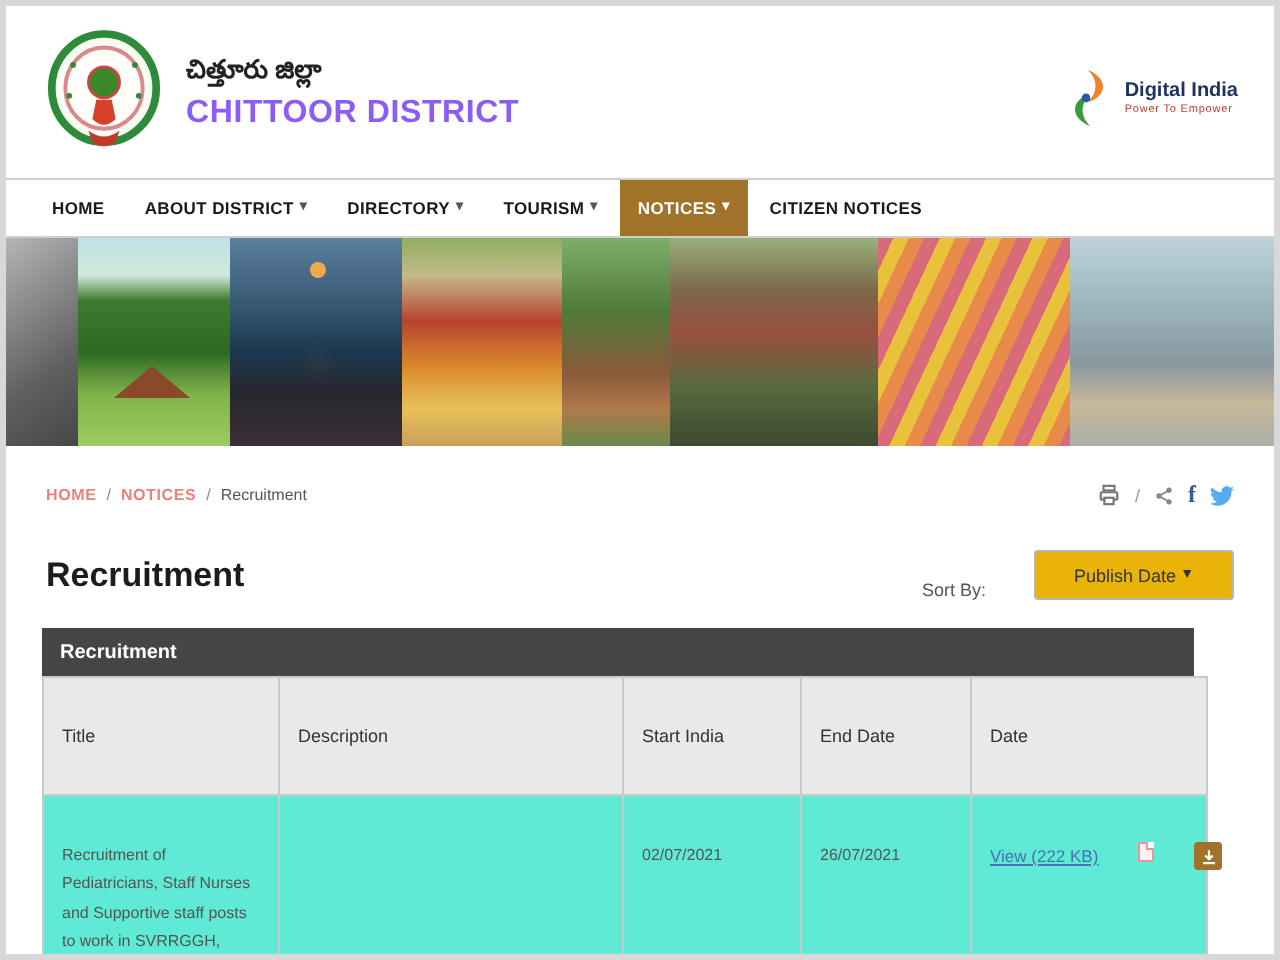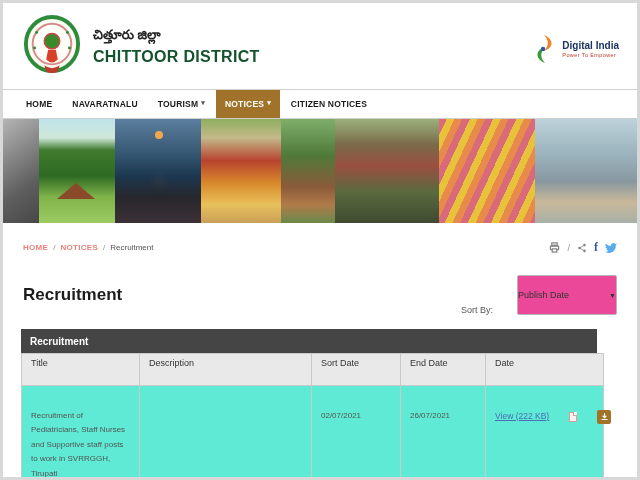--- a/index.html
+++ b/index.html
@@ -7,21 +7,21 @@
   .page {
     width:640px; height:480px; background:#fff; position:relative;
     border:3px solid #d8d8d8; overflow:hidden; margin:0 auto;
   }
 
   
   header { height:86px; display:flex; align-items:center; justify-content:space-between; padding:0 18px 0 20px;gap:26px; }
   .logo-group { display:flex; align-items:center; gap:12px; }
   .emblem { width:58px; height:62px; flex:0 0 auto; }
   .site-titles .telugu { font-size:13px; color:#222; font-weight:bold; margin-bottom:3px; }
-  .site-titles .eng { font-size:16px; font-weight:bold; color:#14532d; letter-spacing:0.3px; }
+  .site-titles .eng { font-size:16px; font-weight:bold; color:#8b5cf6; letter-spacing:0.3px; }
   .digital-india { display:flex; align-items:center; gap:5px; margin-top:6px; }
   .di-text .di-title { font-size:10px; font-weight:bold; color:#1d3461; }
   .di-text .di-tag { font-size:5.5px; color:#c0392b; letter-spacing:0.4px; margin-top:1px; }
 
   
   nav {
     height:30px; border-top:1px solid #cfcfcf; border-bottom:1px solid #cfcfcf;
     display:flex; align-items:stretch; padding:0 14px; gap:2px;
   }
   .nav-item {
@@ -57,39 +57,39 @@
   .share-icons .sep { color:#999; font-size:9px; }
   .icon-btn { cursor:pointer; display:flex; align-items:center; }
   .fb-f { color:#3b5998; font-weight:bold; font-size:12px; font-family:"Liberation Serif", serif; }
 
   
   .title-row { display:flex; align-items:center; justify-content:space-between; padding:20px 20px 0 20px; }
   .page-title { font-size:17px; font-weight:bold; color:#1c1c1c; }
   .sort-group { display:flex; align-items:flex-end; gap:24px; }
   .sort-label { font-size:9px; color:#555; }
   .sort-select {
-    width:100px; height:40px; border:1px solid #b5b5b5; border-radius:2px; background:#ec4899;
-    display:flex; align-items:center; justify-content:space-between; padding:0 0; cursor:pointer;
+    width:100px; height:25px; border:1px solid #b5b5b5; border-radius:2px; background:#eab308;
+    display:flex; align-items:center; justify-content:space-between; padding:0 19px; cursor:pointer;
   }
   .sort-select .val { font-size:9px; color:#333; }
   .sort-select .arrow { font-size:7px; color:#333; }
 
   
   .panel { margin:14px 40px 0 18px; }
   .panel-head {
     background:#454545; color:#fff; font-size:10px; font-weight:bold;
     padding:6px 9px; height:24px; display:flex; align-items:center;
   }
   table { width:100%; border-collapse:collapse; table-layout:fixed; }
   th, td { border:1px solid #c9c9c9; text-align:left; vertical-align:top; }
-  th { background:#e9e9e9; font-size:9px; font-weight:normal; color:#333; padding:4px 9px; height:32px;margin-left:28px; }
+  th { background:#e9e9e9; font-size:9px; font-weight:normal; color:#333; padding:24px 9px; height:32px;margin-left:28px; }
   td { background:#5eead4; font-size:8px; color:#555; padding:23px 9px; height:80px; line-height:1.8; }
   col.c-title { width:118px; } col.c-desc { width:172px; } col.c-start { width:89px; }
   col.c-end { width:85px; } col.c-file { width:118px; }
-  .file-cell { display:flex; align-items:center; gap:20px; }
+  .file-cell { display:flex; align-items:flex-start; gap:20px; }
   .view-link { color:#4a6fb5; text-decoration:underline; font-size:8.5px; cursor:pointer; white-space:nowrap; }
   .pdf-ico {
     width:8px; height:10px; border:1px solid #e09a9a; background:#fdf1f1; position:relative; flex:0 0 auto;
   }
   .pdf-ico::after { content:""; position:absolute; right:-1px; top:-1px; width:3px; height:3px; background:#fff; border-left:1px solid #e09a9a; border-bottom:1px solid #e09a9a; }
   .dl-btn {
     width:14px; height:14px; background:#a0722a; border-radius:2px; cursor:pointer;
     display:flex; align-items:center; justify-content:center; flex:0 0 auto;
   }
 </style>
@@ -127,21 +127,26 @@
         <div class="di-tag">Power To Empower</div>
       </div>
     </div>
   </header>
 
   <nav>
     <a class="nav-item">
         <span>HOME</span>
       </a>
     <a class="nav-item">
-        <span>NAVARATNALU</span>
+        <span>ABOUT DISTRICT</span>
+        <span class="chev">▾</span>
+      </a>
+    <a class="nav-item">
+        <span>DIRECTORY</span>
+        <span class="chev">▾</span>
       </a>
     <a class="nav-item">
         <span>TOURISM</span>
         <span class="chev">▾</span>
       </a>
     <a class="nav-item active">
         <span>NOTICES</span>
         <span class="chev">▾</span>
       </a>
     <a class="nav-item">
@@ -213,21 +218,21 @@
         <col class="c-title">
           <col class="c-desc">
           <col class="c-start">
           <col class="c-end">
           <col class="c-file">
       </colgroup>
       <thead>
         <tr>
           <th>Title</th>
           <th>Description</th>
-          <th>Sort Date</th>
+          <th>Start India</th>
           <th>End Date</th>
           <th>Date</th>
         </tr>
       </thead>
       <tbody>
         <tr>
           <td>Recruitment of Pediatricians, Staff Nurses and Supportive staff posts to work in SVRRGGH, Tirupati</td>
           <td></td>
           <td>02/07/2021</td>
           <td>26/07/2021</td>

